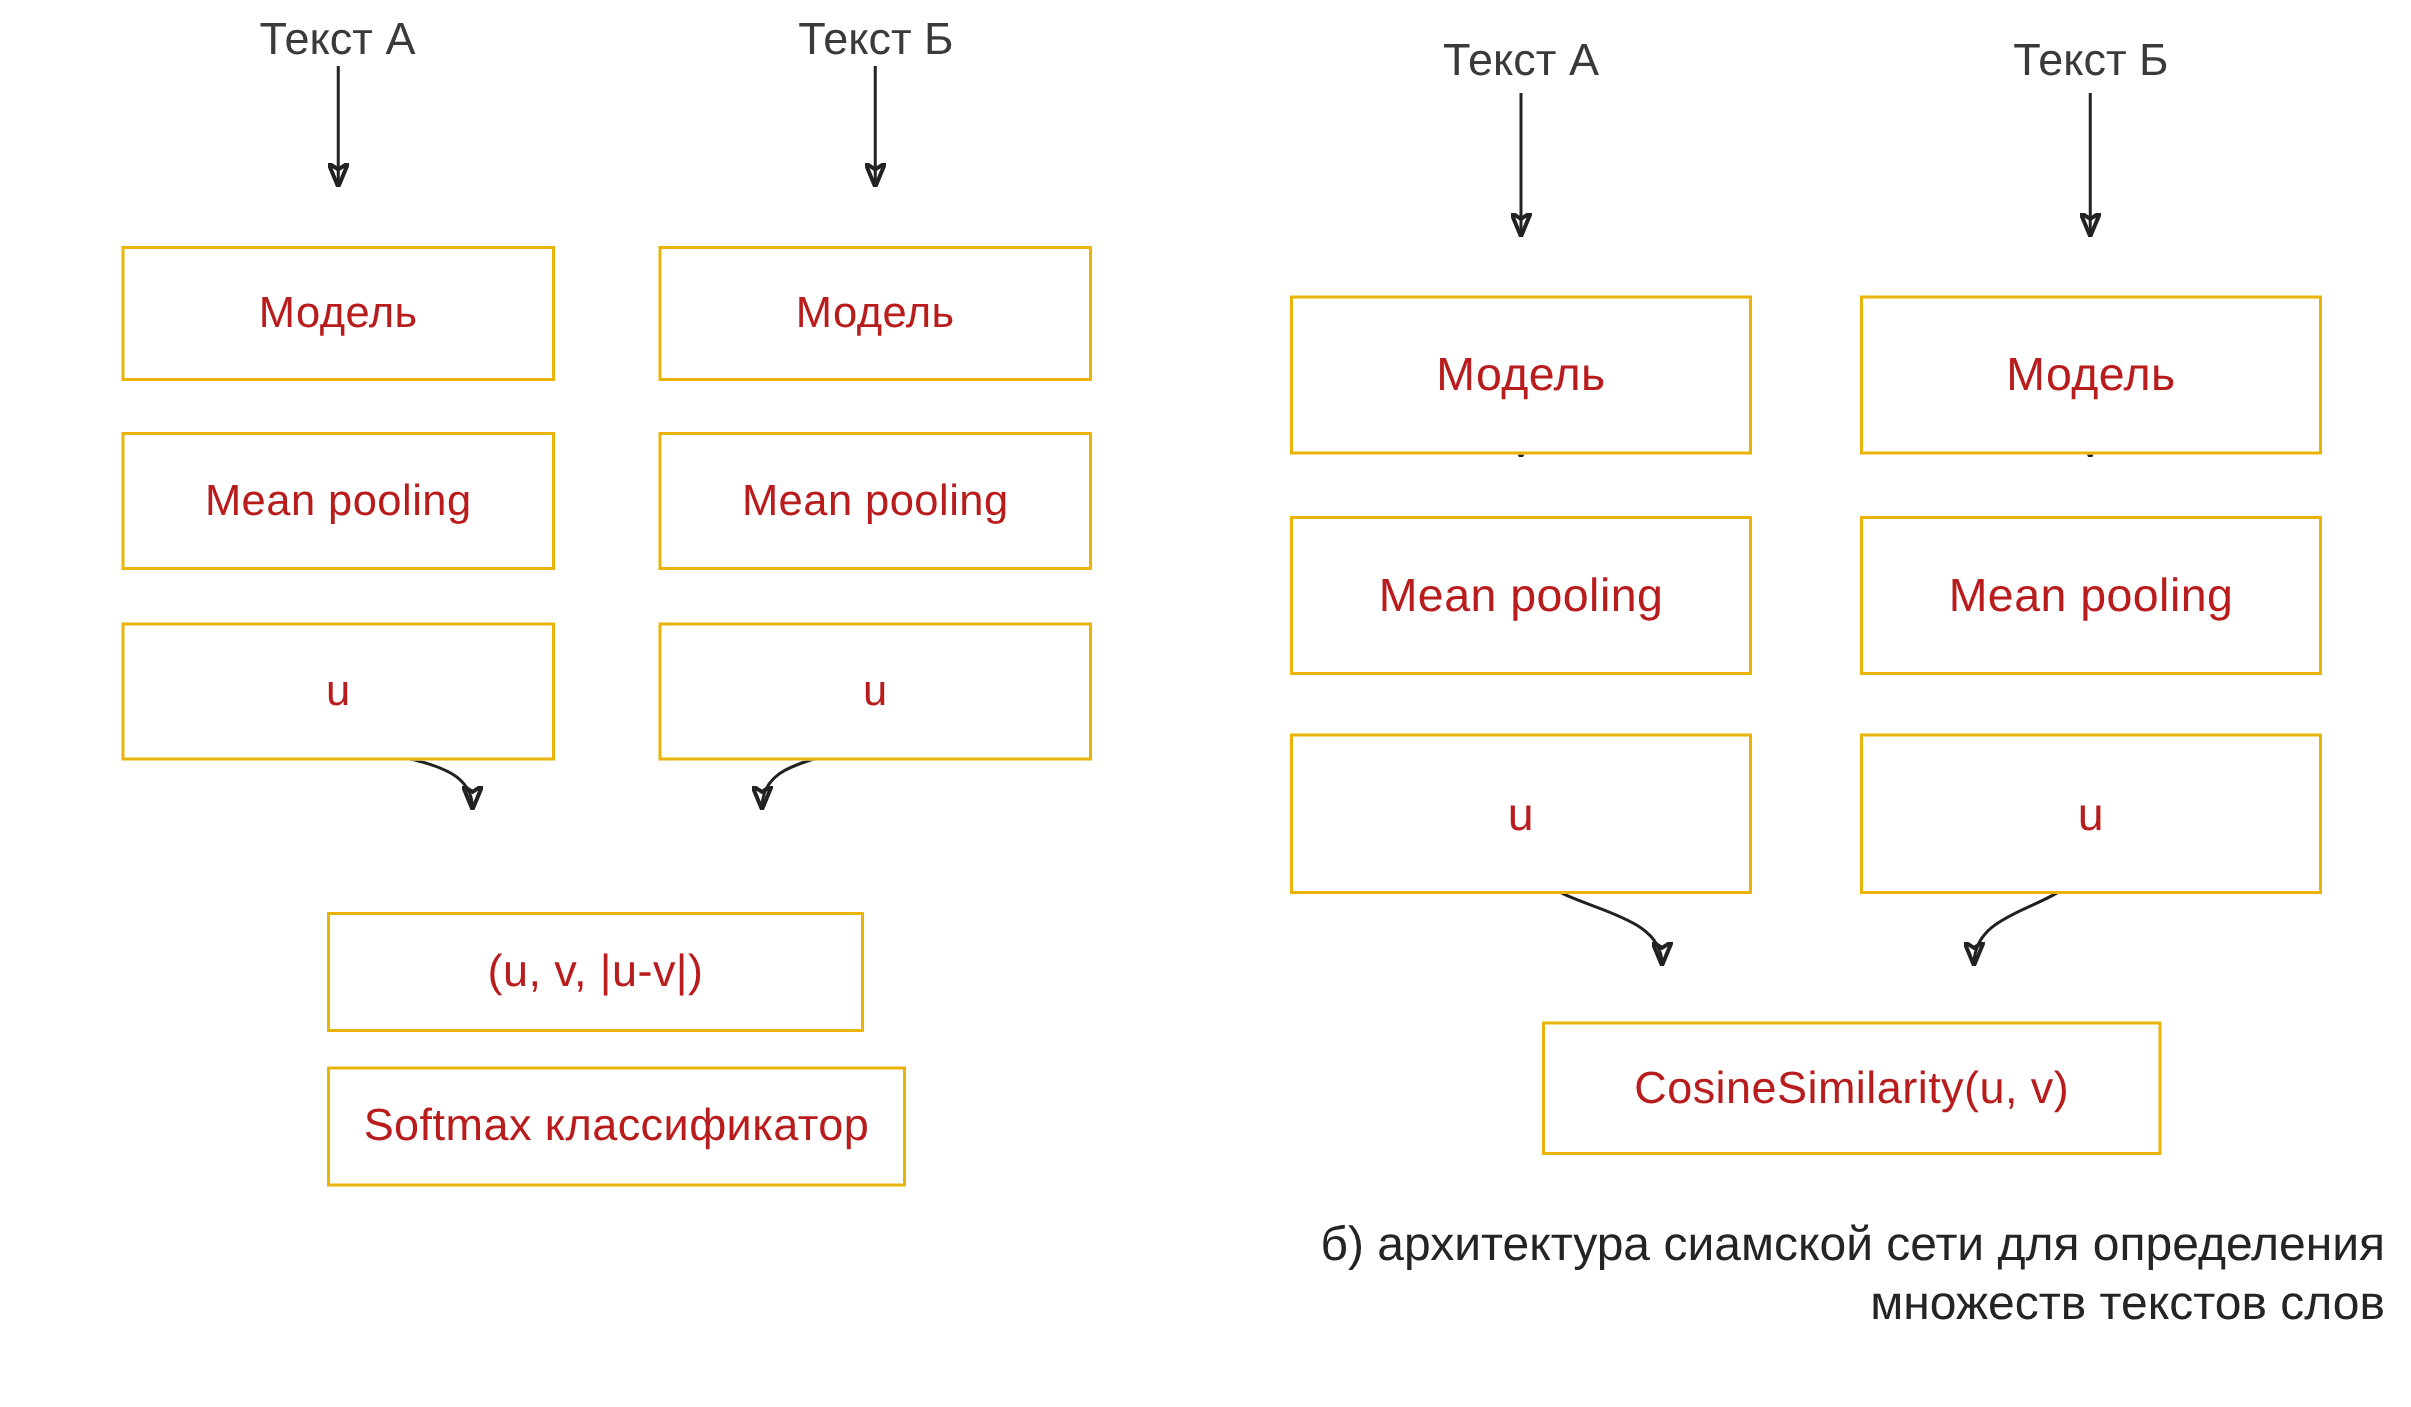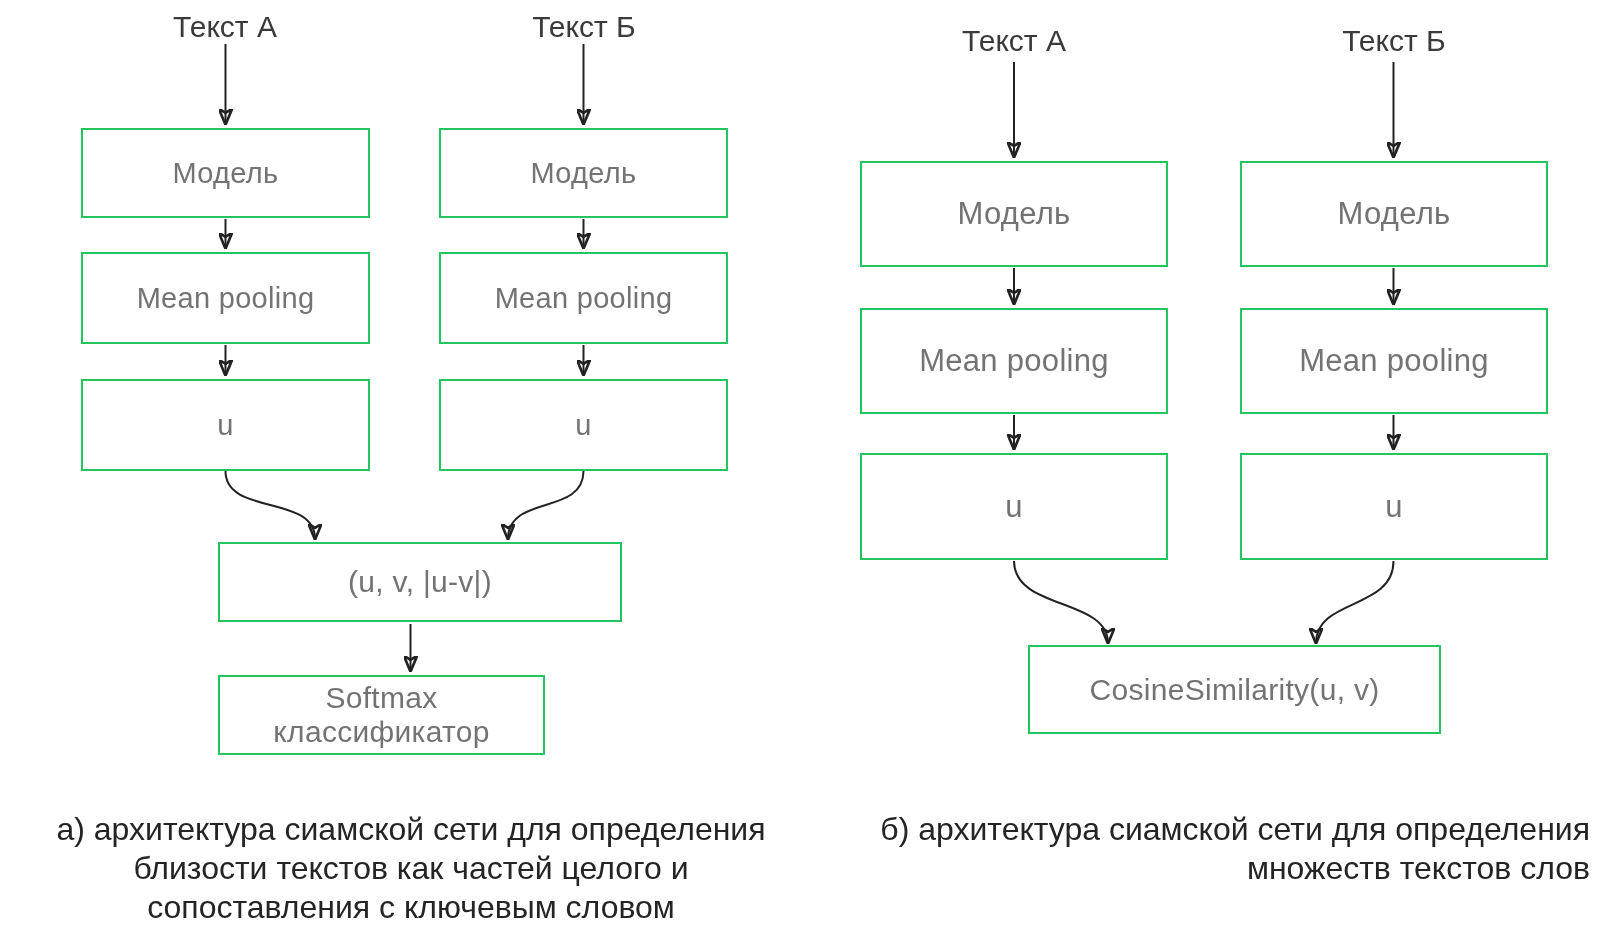--- a/index.html
+++ b/index.html
@@ -12,28 +12,29 @@
     width: 1607px;
     height: 938px;
     background: #ffffff;
     font-family: "Liberation Sans", "DejaVu Sans", sans-serif;
     color: #383838;
     overflow: hidden;
   }
   .box {
     position: absolute;
     background: #ffffff;
-    border: 2px solid #22c55e;
+    border: 2px solid #eab308;
     box-sizing: border-box;
     display: flex;
     align-items: center;
     justify-content: center;
     text-align: center;
-    color: #737373;
+    color: #b91c1c;
     letter-spacing: 0.3px;
+    margin-top: 36px;
   }
   .box-a { font-size: 29px; }
   .box-b { font-size: 31px; }
   .box-wide { font-size: 30px; }
   .io-label {
     position: absolute;
     transform: translateX(-50%);
     font-size: 30px;
     color: #3a3a3a;
     white-space: nowrap;
@@ -95,29 +96,24 @@
 
   <div class="box box-a" style="left:81px;  top:128px; width:289px; height:90px;">Модель</div>
   <div class="box box-a" style="left:439px; top:128px; width:289px; height:90px;">Модель</div>
 
   <div class="box box-a" style="left:81px;  top:252px; width:289px; height:92px;">Mean pooling</div>
   <div class="box box-a" style="left:439px; top:252px; width:289px; height:92px;">Mean pooling</div>
 
   <div class="box box-a" style="left:81px;  top:379px; width:289px; height:92px;">u</div>
   <div class="box box-a" style="left:439px; top:379px; width:289px; height:92px;">u</div>
 
-  <div class="box box-wide" style="left:218px; top:542px; width:404px; height:80px;">(u, v, |u-v|)</div>
+  <div class="box box-wide" style="left:218px; top:572px; width:358px; height:80px;">(u, v, |u-v|)</div>
 
-  <div class="box box-wide" style="left:218px; top:675px; width:327px; height:80px;">Softmax классификатор</div>
+  <div class="box box-wide" style="left:218px; top:675px; width:386px; height:80px;">Softmax классификатор</div>
 
-  <div class="caption" style="left:31px; top:810px;">
-    <div>а) архитектура сиамской сети для определения</div>
-    <div>близости текстов как частей целого и</div>
-    <div>сопоставления с ключевым словом</div>
-  </div>
 
   <div class="io-label" style="left:1014px; top:24px;">Текст А</div>
   <div class="io-label" style="left:1394px; top:24px;">Текст Б</div>
 
   <div class="box box-b" style="left:860px;  top:161px; width:308px; height:106px;">Модель</div>
   <div class="box box-b" style="left:1240px; top:161px; width:308px; height:106px;">Модель</div>
 
   <div class="box box-b" style="left:860px;  top:308px; width:308px; height:106px;">Mean pooling</div>
   <div class="box box-b" style="left:1240px; top:308px; width:308px; height:106px;">Mean pooling</div>
 

